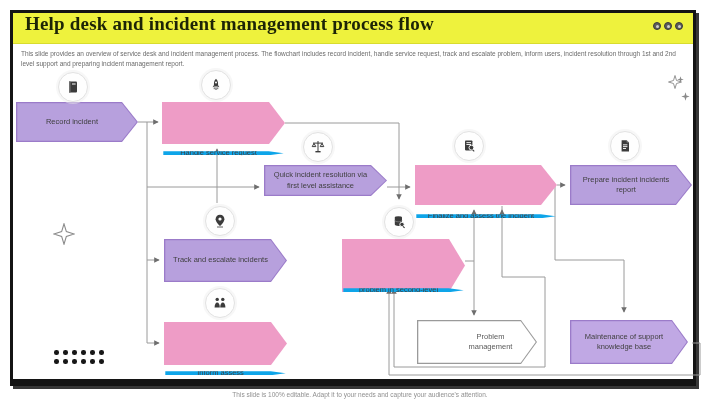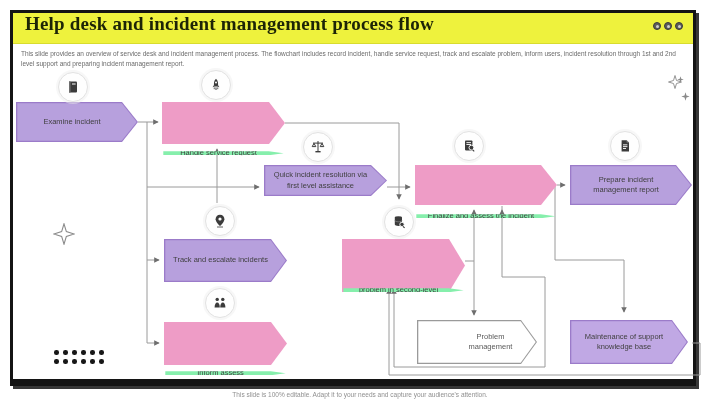--- a/index.html
+++ b/index.html
@@ -20,21 +20,21 @@
   svg.wires{position:absolute;left:0;top:0;}
   .node{position:absolute;}
   .node .shape{position:absolute;inset:0;
      clip-path:polygon(0 0, calc(100% - 16px) 0, 100% 50%, calc(100% - 16px) 100%, 0 100%);}
   .node .fill{position:absolute;inset:1.3px;
      clip-path:polygon(0 0, calc(100% - 15px) 0, 100% 50%, calc(100% - 15px) 100%, 0 100%);
      display:flex;align-items:center;justify-content:center;text-align:center;
      font-size:7.5px;line-height:1.35;color:#3f3f3f;padding:2px 16px 2px 6px;box-sizing:border-box;}
   .purple .shape{background:#9b7bc9;} .purple .fill{background:#b7a0dd;}
   .purple2 .shape{background:#9b7bc9;} .purple2 .fill{background:#c0a8e4;}
-  .pink .shape{background:#ee9cc6;} .pink .fill{background:#86efac;margin-top:48px;}
+  .pink .shape{background:#ee9cc6;} .pink .fill{background:#0ea5e9;margin-top:48px;}
   .white .shape{background:#9a9a9a;} .white .fill{background:#ffffff;color:#5a5a5a;padding-left:43px;}
   .badge{position:absolute;width:28px;height:28px;border-radius:50%;background:#fefefe;
          border:1px solid #e2e2e2;box-shadow:0 0 0 2px rgba(240,240,240,.5);
          display:flex;align-items:center;justify-content:center;}
   .sparkle{position:absolute;}
   .dotgrid{position:absolute;display:grid;grid-template-columns:repeat(6,9px);grid-auto-rows:9px;}
   .dotgrid i{width:4.5px;height:4.5px;border-radius:50%;background:#171717;}
   .footer{position:absolute;left:0;right:0;top:391px;text-align:center;font-size:6.5px;color:#8f8f8f;}
 </style>
 </head>
@@ -78,21 +78,21 @@
           <path d="M461 248 V302" marker-end="url(#arr)"></path>
           <path d="M489 193 V264 H532 V354 H381 V276" marker-end="url(#arr)"></path>
           <path d="M489 202 V197" marker-end="url(#arr)"></path>
           <path d="M679 330 H687 V362 H376 V276" marker-end="url(#arr)"></path>
         </g>
       </svg>
 
       <div class="node purple" style="left:3px;top:89px;width:122px;height:40px">
         <div class="shape"></div>
           <div class="fill">
-            <span>Examine incident</span>
+            <span>Record incident</span>
           </div>
       </div>
 
       <div class="node pink" style="left:149px;top:89px;width:123px;height:42px">
         <div class="shape"></div>
           <div class="fill">
             <span>Handle service request</span>
           </div>
       </div>
 
@@ -106,21 +106,21 @@
       <div class="node pink" style="left:402px;top:152px;width:142px;height:40px">
         <div class="shape"></div>
           <div class="fill">
             <span>Finalize and assess the incident</span>
           </div>
       </div>
 
       <div class="node purple" style="left:557px;top:152px;width:122px;height:40px">
         <div class="shape"></div>
           <div class="fill">
-            <span>Prepare incident management report</span>
+            <span>Prepare incident incidents report</span>
           </div>
       </div>
 
       <div class="node purple" style="left:151px;top:226px;width:123px;height:43px">
         <div class="shape"></div>
           <div class="fill">
             <span>Track and escalate incidents</span>
           </div>
       </div>
 

